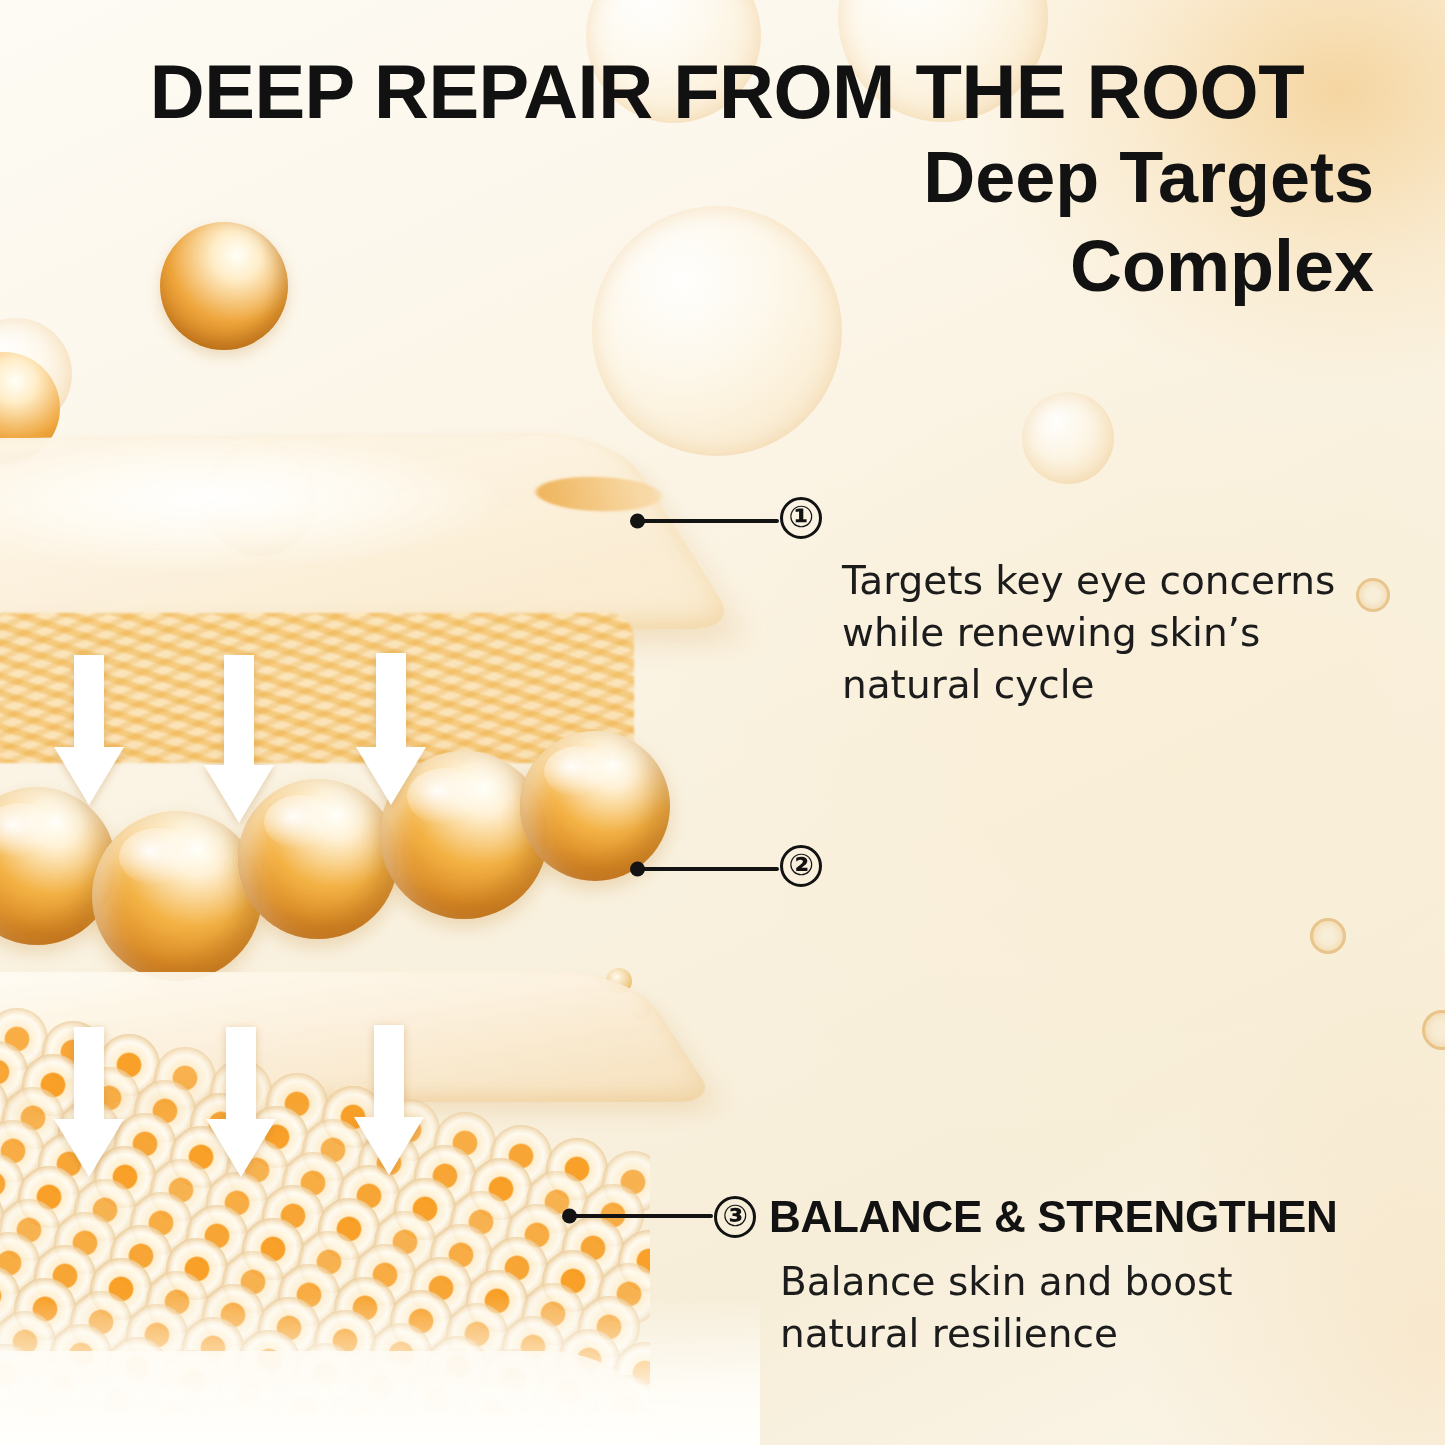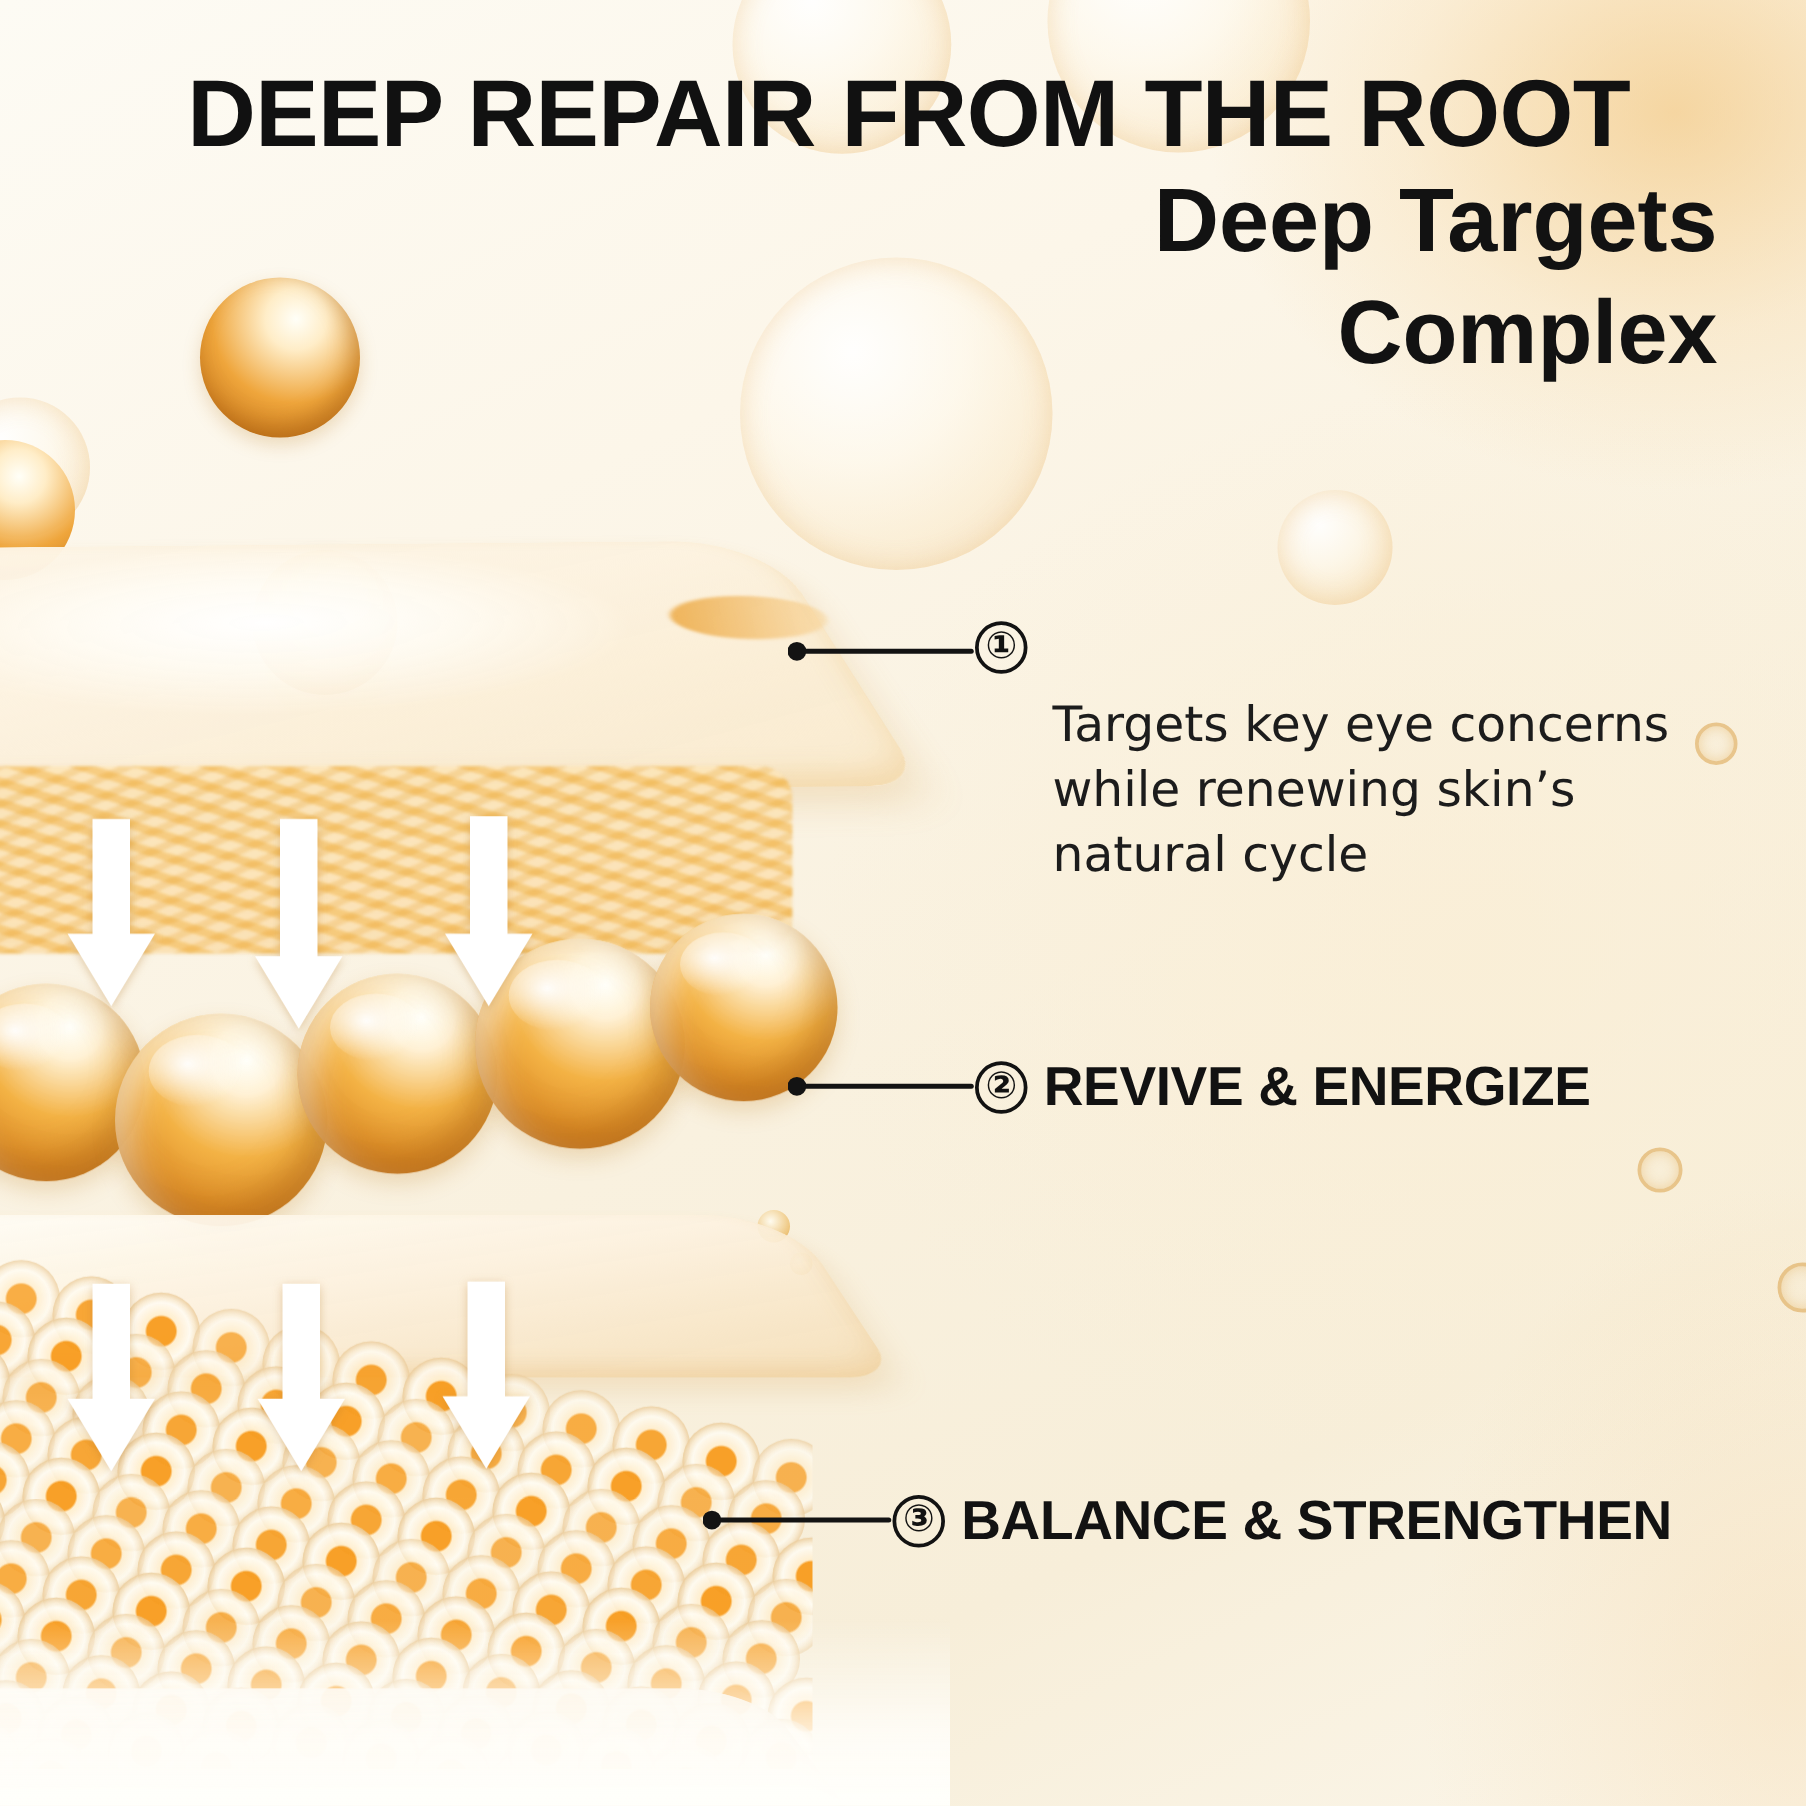--- a/index.html
+++ b/index.html
@@ -375,28 +375,28 @@
     <div class="co-body" style="margin-left:212px;margin-top:16px;">Targets key eye concerns while renewing skin’s natural cycle</div>
   </div>
 
   <div class="callout" style="left:630px;top:845px;width:780px;">
     <div class="leader" style="left:0;top:14px;width:150px;">
       <span class="dot"></span>
       <span class="bar" style="width:138px;"></span>
     </div>
     <div class="co-head" style="margin-left:150px;">
       <span class="co-num">②</span>
-      <span>REVIVE &amp; ENERGIZE</span>
     </div>
   </div>
 
   <div class="callout" style="left:562px;top:1192px;width:860px;">
     <div class="leader" style="left:0;top:14px;width:152px;">
       <span class="dot"></span>
       <span class="bar" style="width:140px;"></span>
     </div>
     <div class="co-head" style="margin-left:152px;">
       <span class="co-num">③</span>
       <span>BALANCE &amp; STRENGTHEN</span>
     </div>
+    <div class="co-body" style="margin-left:218px;margin-top:14px;max-width:470px;">Balance skin and boost natural resilience</div>
   </div>
 
 </div>
 
 </body></html>

